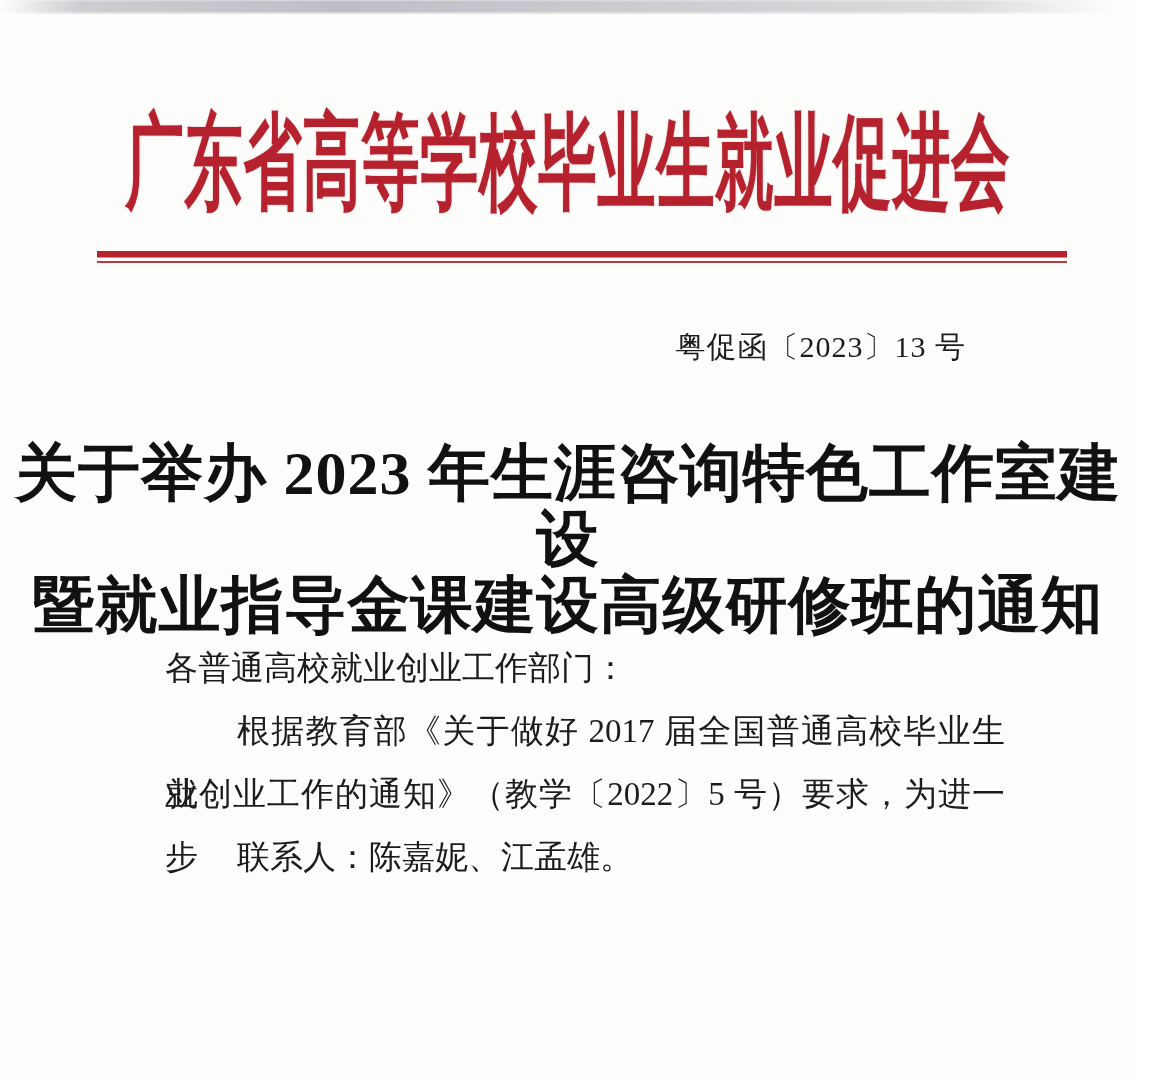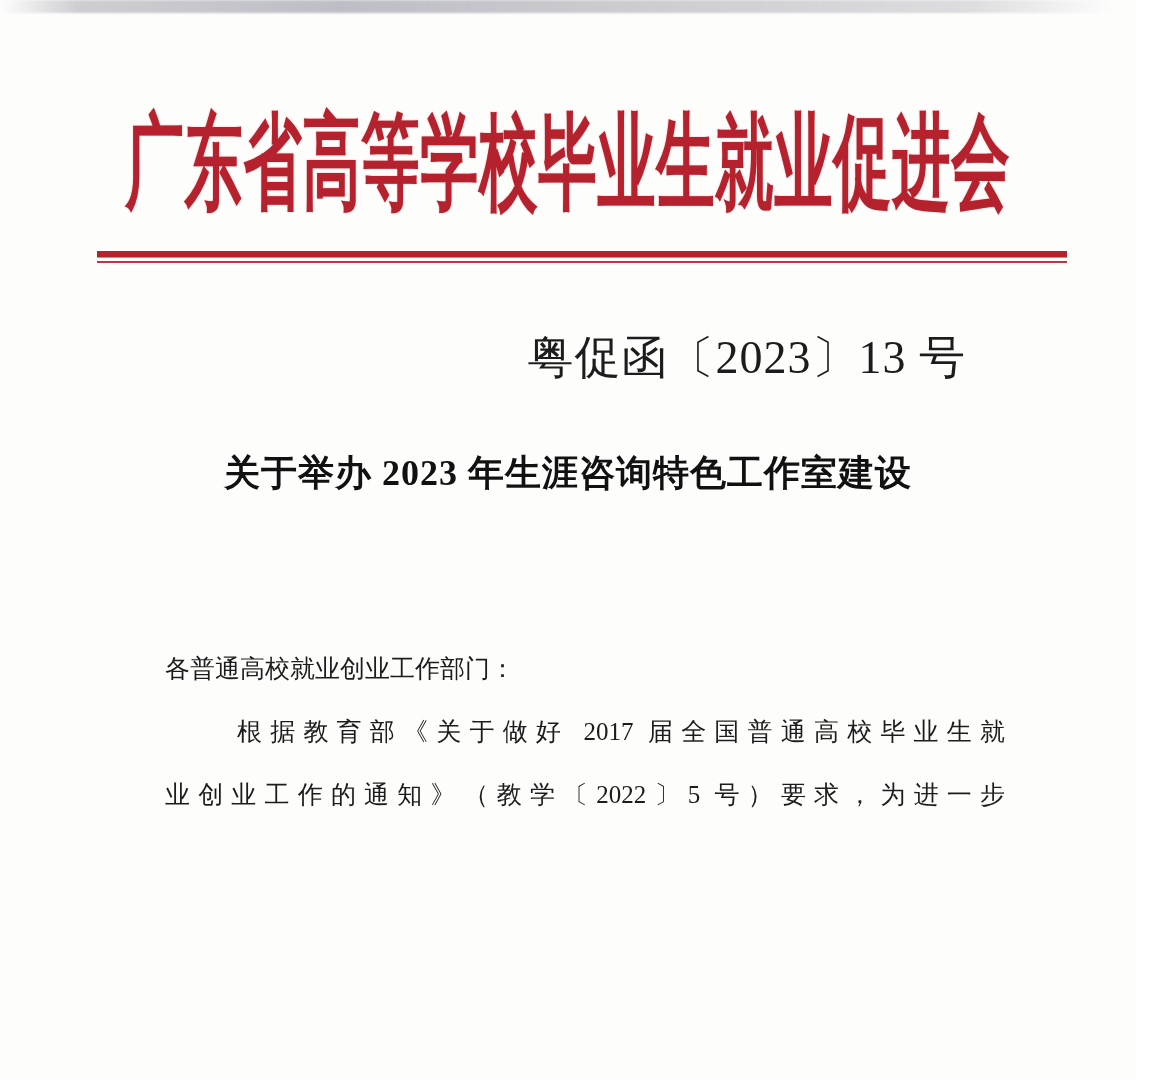--- a/index.html
+++ b/index.html
@@ -55,42 +55,42 @@
   .divider .thin {
     height: 2px;
     margin-top: 4px;
     background: var(--accent-red, #b5212d);
     opacity: 0.9;
   }
 
   .doc-number {
     position: absolute;
     top: 327px; right: 170px;
-    font-size: 46px;
+    font-size: 30px;
     letter-spacing: 1px;
     white-space: nowrap;
   }
 
   .title {
     position: absolute;
     top: 440px; left: 0;
     width: 100%;
     text-align: center;
-    font-size: 36px;
+    font-size: 62px;
     font-weight: bold;
     line-height: 66px;
     letter-spacing: 1px;
     color: #111111;
   }
 
   .body-text {
     position: absolute;
     top: 637px; left: 165px;
     width: 840px;
-    font-size: 25px;
+    font-size: 33px;
   }
   .body-text .line {
     height: 63px;
     line-height: 63px;
     text-align: left;
     text-align-last: left;
   }
   .body-text .line.justify {
     text-align: justify;
     text-align-last: justify;
@@ -110,24 +110,26 @@
 
   <div class="divider">
     <div class="thick"></div>
     <div class="thin"></div>
   </div>
 
   <div class="doc-number">粤促函〔2023〕13 号</div>
 
   <div class="title">
     <div>关于举办 2023 年生涯咨询特色工作室建设</div>
+    <div>暨就业指导金课建设高级研修班的通知</div>
   </div>
 
   <div class="body-text">
     <div class="line">各普通高校就业创业工作部门：</div>
     <div>
 
     <div class="line justify indent">根据教育部《关于做好 2017 届全国普通高校毕业生就</div>
         <div class="line justify">业创业工作的通知》（教学〔2022〕5 号）要求，为进一步</div>
+        <div class="line indent">联系人：陈嘉妮、江孟雄。</div>
       </div>
   </div>
 
 </div>
 
 </body></html>

